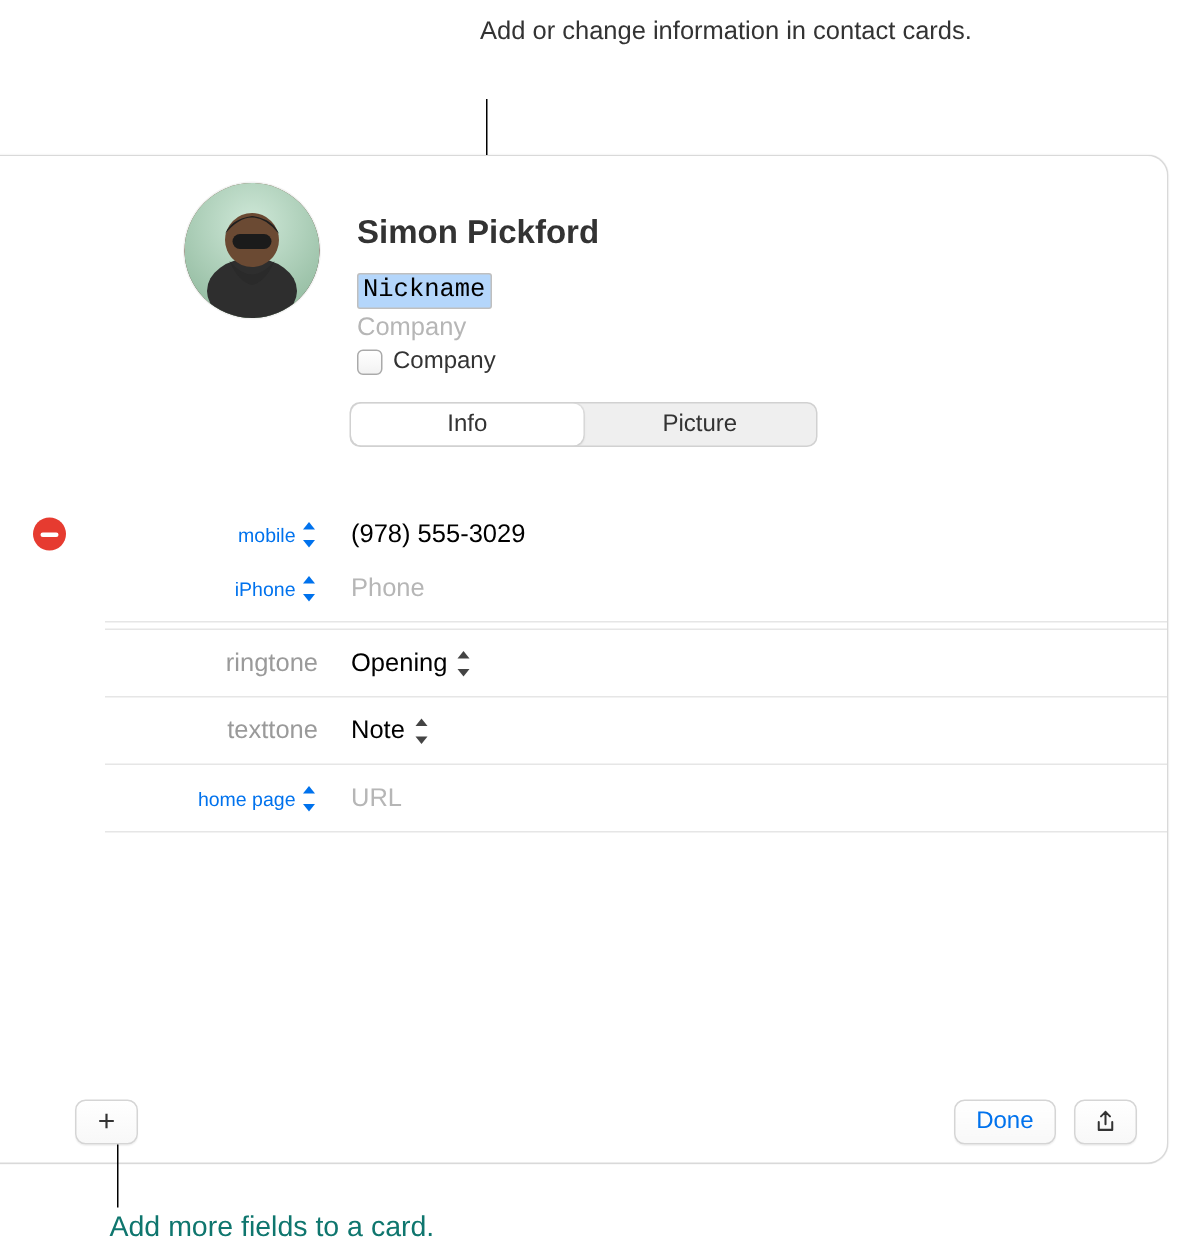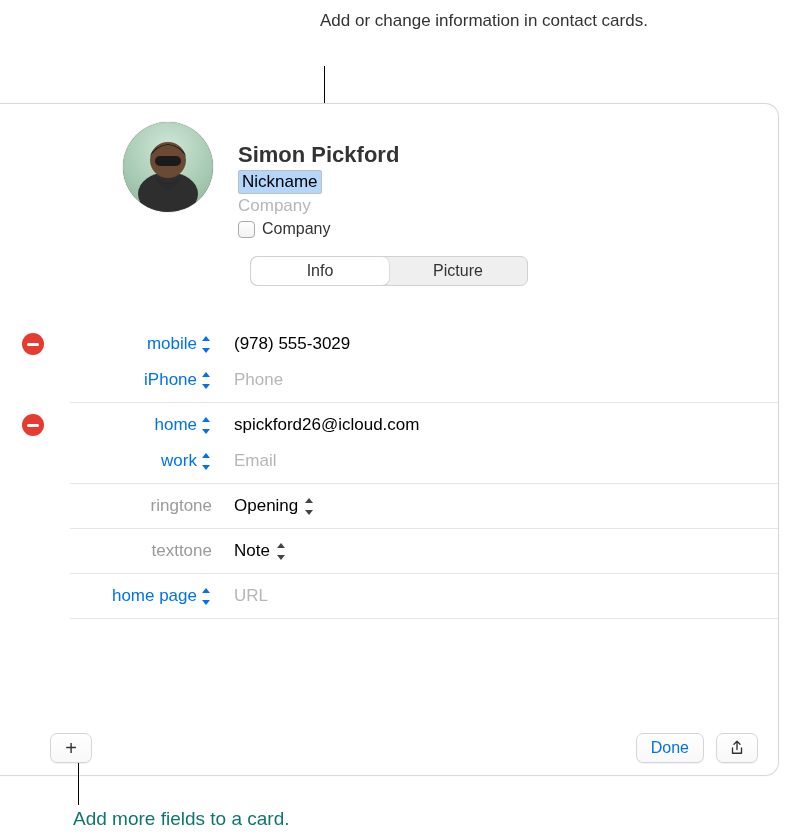--- a/index.html
+++ b/index.html
@@ -106,21 +106,21 @@
     color: #333;
   }
   .checkbox {
     width: 17px; height: 17px;
     border: 1px solid #aaa;
     border-radius: 4px;
     background: linear-gradient(#fff,#f2f2f2);
   }
   .seg {
     margin: 18px auto 10px auto;
-    width: 278px;
+    width: 312px;
     height: 30px;
     display: flex;
     border: 1px solid #d1d1d1;
     border-radius: 7px;
     overflow: hidden;
     background: #efefef;
   }
   .seg .segbtn {
     flex: 1;
     text-align: center;
@@ -166,21 +166,21 @@
   }
   .remove-spacer { width: 22px; margin-right: 6px; flex:0 0 22px; }
   .label-area {
     flex: 0 0 170px;
     display: flex;
     justify-content: flex-end;
     align-items: center;
     gap: 4px;
     padding-right: 8px;
   }
-  .label-link { color: #0072ed; font-size: 17px; }
+  .label-link { color: #0072ed; font-size: 13px; }
   .label-gray { color: #9a9a9a; font-size: 17px; }
   .stepper {
     width: 11px; height: 17px; position: relative;
   }
   .stepper::before, .stepper::after {
     content:""; position:absolute; left:1px; width:0; height:0;
     border-left:4px solid transparent; border-right:4px solid transparent;
   }
   .stepper::before { top:0; border-bottom:5px solid #0072ed; }
   .stepper::after  { bottom:0; border-top:5px solid #0072ed; }
@@ -245,21 +245,21 @@
         <rect width="90" height="90" fill="url(#sky)"></rect>
         <ellipse cx="45" cy="72" rx="30" ry="22" fill="#2e2e2e"></ellipse>
         <circle cx="45" cy="38" r="18" fill="#6b4a33"></circle>
         <path d="M27 34 q18 -22 36 0 q-4 -10 -18 -12 q-14 2 -18 12" fill="#1f1f1f"></path>
         <rect x="32" y="34" width="26" height="10" rx="5" fill="#1b1b1b"></rect>
         <path d="M30 52 q15 18 30 0 q-6 14 -15 16 q-9 -2 -15 -16" fill="#2a2a2a"></path>
       </svg>
     </div>
     <div class="name-block">
       <div class="contact-name">Simon Pickford</div>
-      <div style="margin-top:2px;">
+      <div style="margin-top:14px;font-family:Liberation Mono, monospace;">
         <span class="nickname-input">Nickname</span>
       </div>
       <div class="company-placeholder">Company</div>
       <div class="company-check-row">
         <span class="checkbox"></span>
         <span>Company</span>
       </div>
     </div>
 
     <div class="seg">
@@ -283,38 +283,20 @@
         <span class="remove-spacer"></span>
         <div class="label-area">
           <span class="label-link">iPhone</span>
           <span class="stepper"></span>
         </div>
         <div class="value-area value-placeholder">Phone</div>
       </div>
     </div>
     <div class="divider"></div>
 
-    <div class="group">
-      <div class="row">
-        <span class="remove-dot"></span>
-        <div class="label-area">
-          <span class="label-link">home</span>
-          <span class="stepper"></span>
-        </div>
-        <div class="value-area">spickford26@icloud.com</div>
-      </div>
-      <div class="row">
-        <span class="remove-spacer"></span>
-        <div class="label-area">
-          <span class="label-link">work</span>
-          <span class="stepper"></span>
-        </div>
-        <div class="value-area value-placeholder">Email</div>
-      </div>
-    </div>
     <div class="divider"></div>
 
     <div class="row">
       <span class="remove-spacer"></span>
       <div class="label-area">
         <span class="label-gray">ringtone</span>
       </div>
       <div class="value-area">
         <span>Opening</span>
         <span class="stepper dark"></span>

